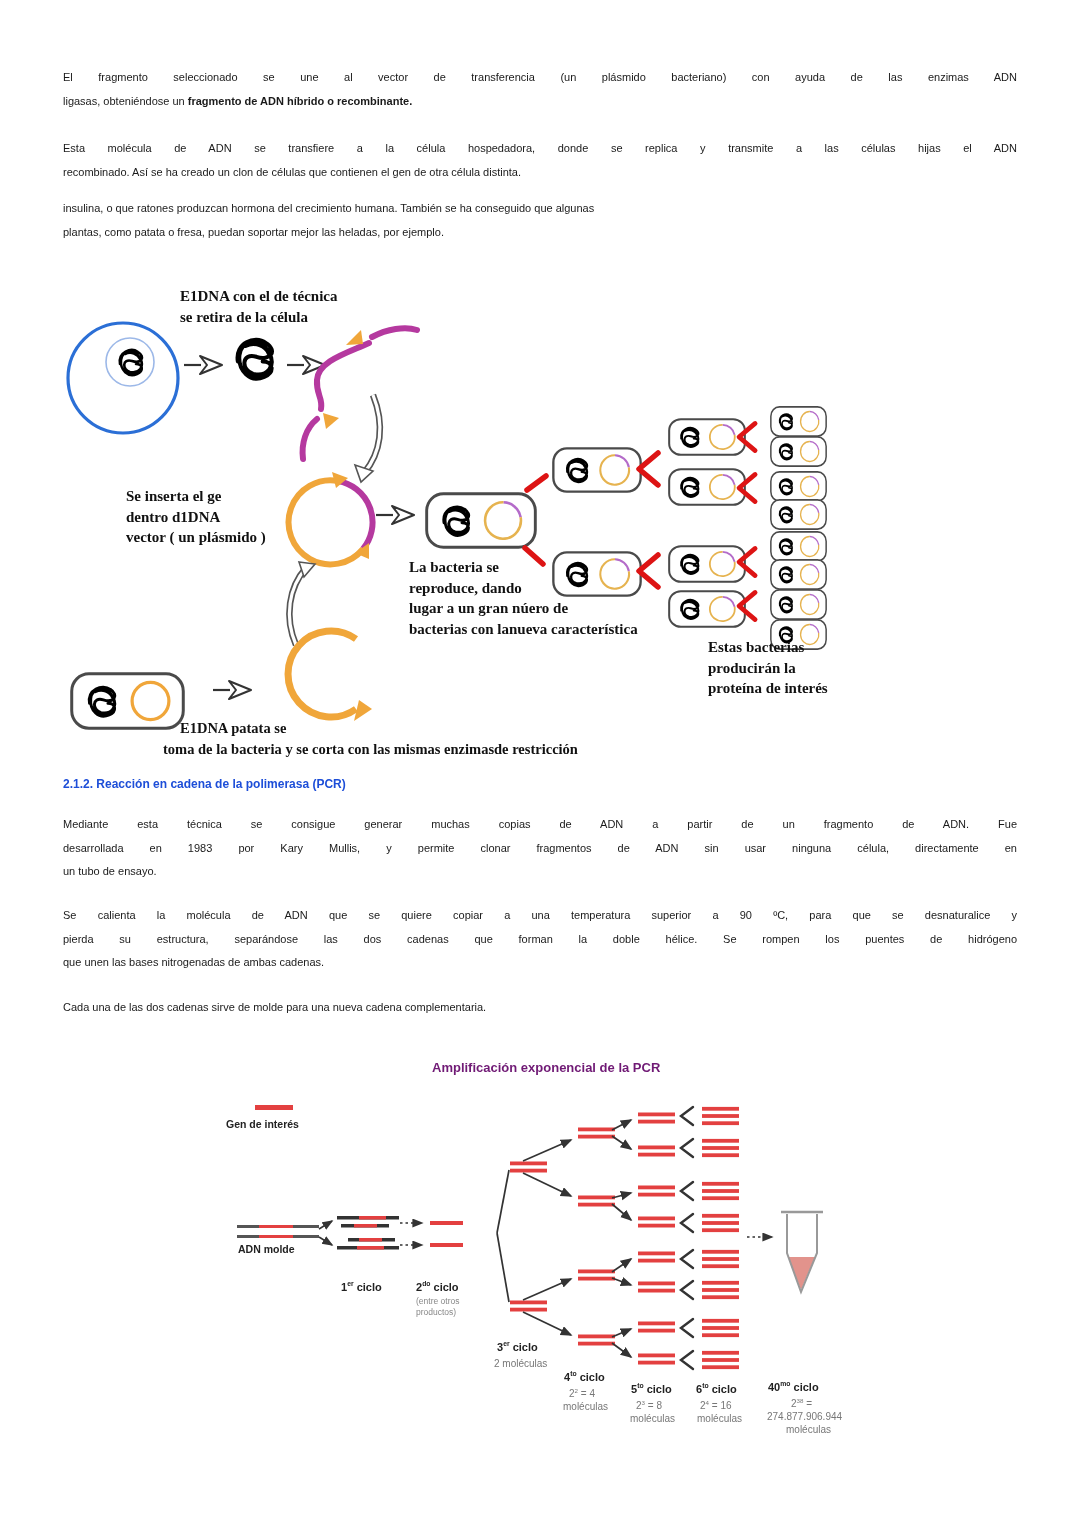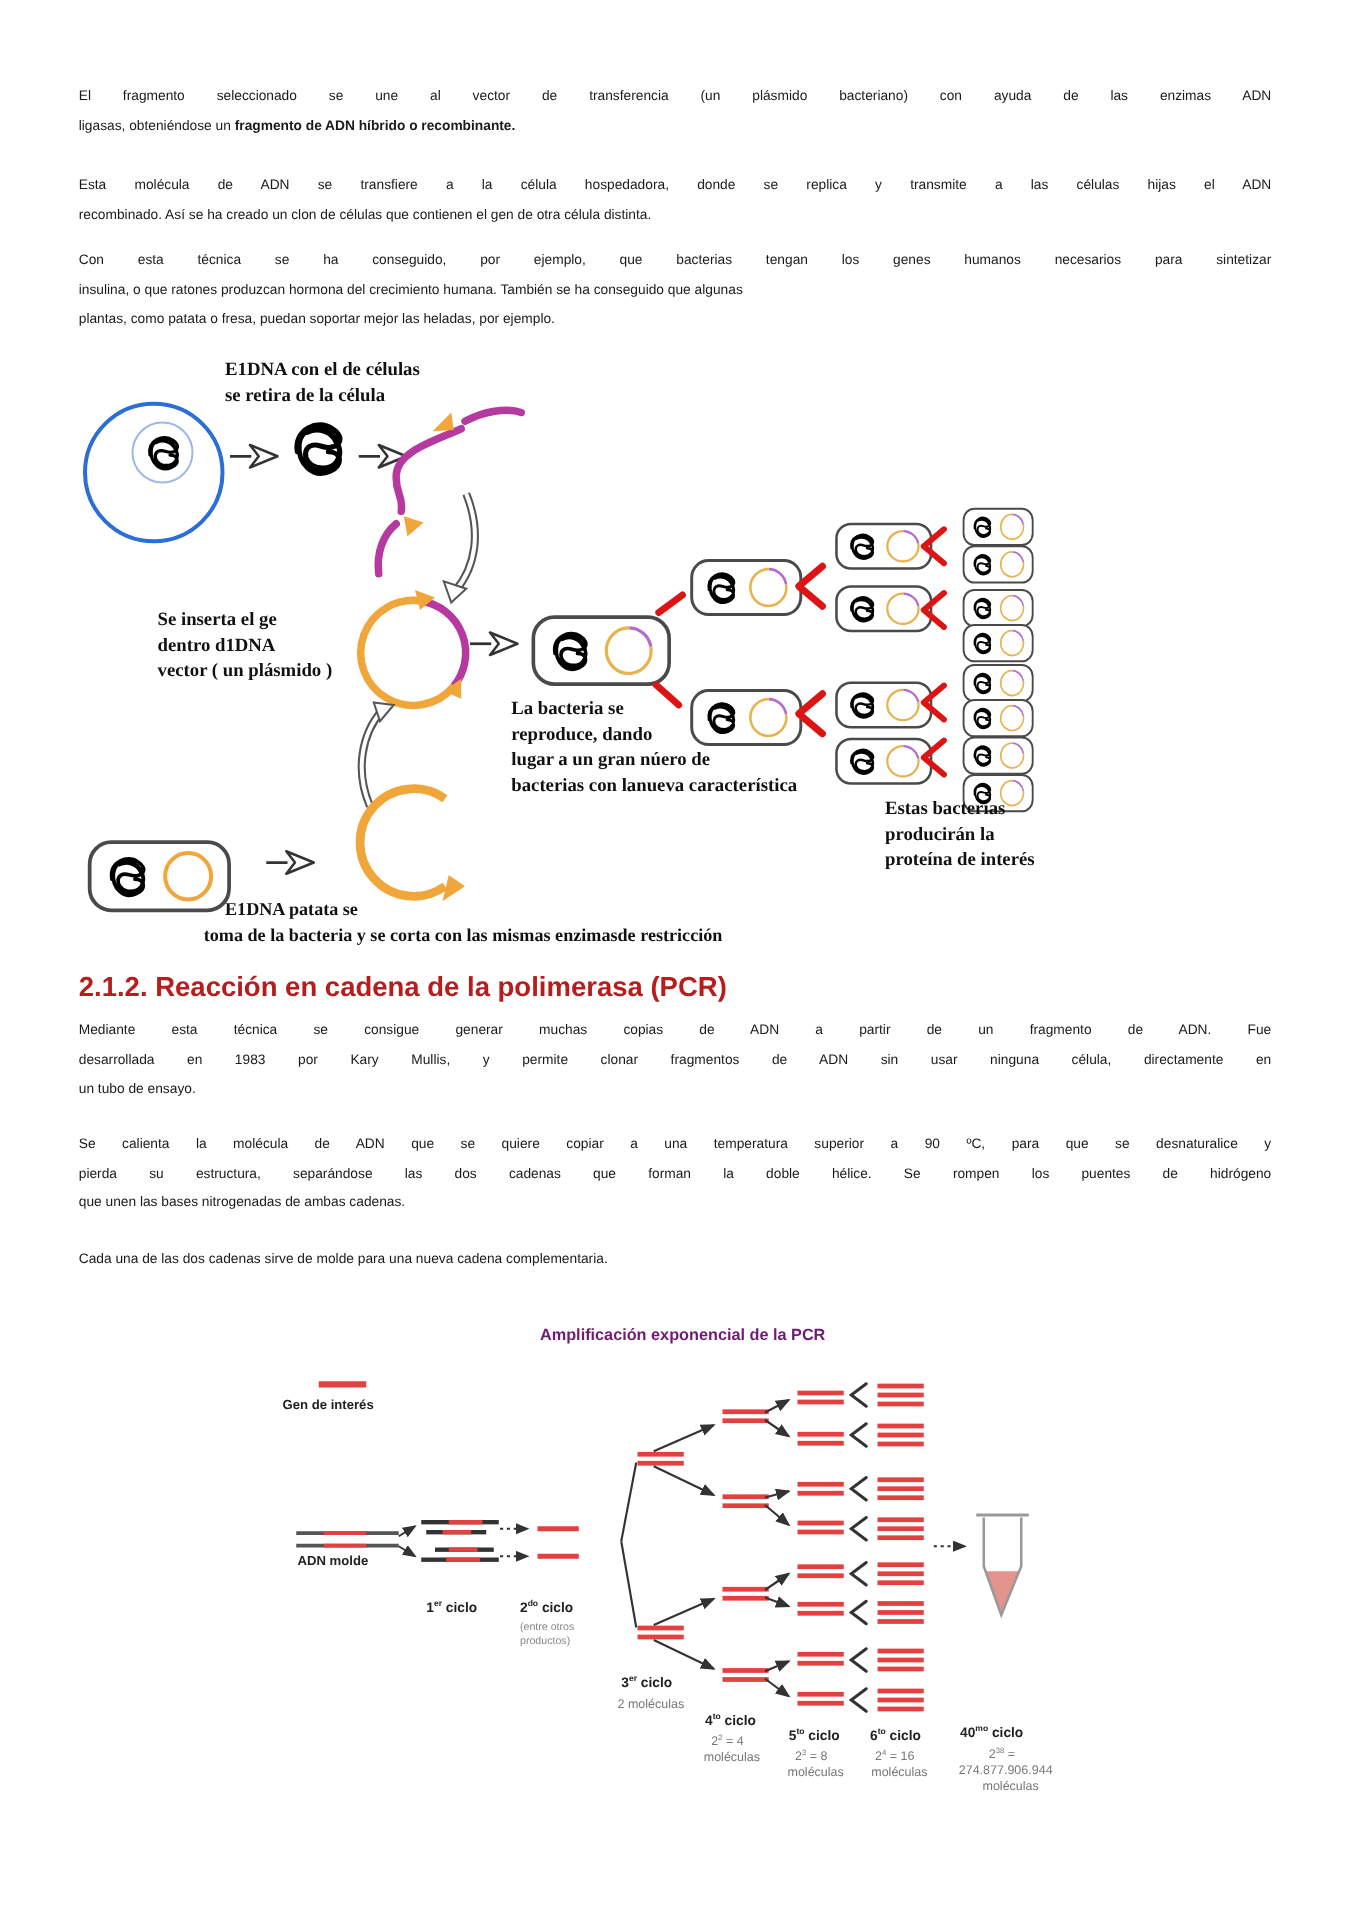--- a/index.html
+++ b/index.html
@@ -1,20 +1,20 @@
 <!DOCTYPE html>
 <html><head>
 <meta charset="utf-8">
 <style>
   html,body{margin:0;padding:0;background:#fff}
   .page{position:relative;width:1080px;height:1527px;background:#fff;overflow:hidden;
         font-family:"Liberation Sans",sans-serif;color:#1a1a1a}
   .para{position:absolute;left:63px;width:954px;font-size:11px;line-height:23.5px}
   .jl{text-align:justify;text-align-last:justify}
-  .head{position:absolute;left:63px;top:777px;font-size:22px;font-weight:700;color:#b91c1c}
+  .head{position:absolute;left:63px;top:777px;font-size:12px;font-weight:700;color:#1d4ed8}
   
   .d1{position:absolute;left:60px;top:285px;width:810px;height:485px}
   .d1 svg{position:absolute;left:0;top:0}
   .d1 .lbl{position:absolute;font-family:"Liberation Serif",serif;font-weight:700;
            font-size:15px;line-height:20.5px;color:#111;white-space:nowrap}
   .d1 .sm{font-size:14.5px}
   
   .d2{position:absolute;left:60px;top:1040px;width:960px;height:430px}
   .d2 svg{position:absolute;left:0;top:0}
   .d2 .t{position:absolute;left:372px;top:20px;font-weight:700;font-size:13px;color:#701a75;white-space:nowrap}
@@ -32,21 +32,20 @@
     <div class="jl">El fragmento seleccionado se une al vector de transferencia (un plásmido bacteriano) con ayuda de las enzimas ADN</div>
     <div><span>ligasas, obteniéndose un </span><b>fragmento de ADN híbrido o recombinante.</b></div>
   </div>
 
   <div class="para" style="top:137px">
     <div class="jl">Esta molécula de ADN se transfiere a la célula hospedadora, donde se replica y transmite a las células hijas el ADN</div>
     <div>recombinado. Así se ha creado un clon de células que contienen el gen de otra célula distinta.</div>
   </div>
 
   <div class="para" style="top:197px">
-    <div class="jl">Con esta técnica se ha conseguido, por ejemplo, que bacterias tengan los genes humanos necesarios para sintetizar</div>
     <div>insulina, o que ratones produzcan hormona del crecimiento humana. También se ha conseguido que algunas</div>
     <div>plantas, como patata o fresa, puedan soportar mejor las heladas, por ejemplo.</div>
   </div>
 
   <div class="d1">
     <svg width="810" height="485" viewBox="0 0 810 485">
       <defs>
         <g id="scrib">
           <path d="M7,19 C5,7 18,2 25,7 C33,12 28,19 19,16 C9,13 9,25 17,27 C26,29 32,22 27,13 C22,4 9,5 8,15 C7,25 15,33 24,29 C31,26 30,19 23,19 M11,24 C15,30 23,31 28,24 M12,9 C18,6 25,9 27,14" stroke="#000" stroke-width="2.6" fill="none" stroke-linecap="round"></path>
         </g>
@@ -136,21 +135,21 @@
       <g>
         <path d="M296,354 A43,43 0 1 0 296,424" stroke="#f0a63a" stroke-width="7" fill="none"></path>
         <polygon points="299,415 312,424 294,436" fill="#f0a63a"></polygon>
       </g>
 
       <use href="#bact-o" transform="translate(10,387) scale(1.15,1.16)"></use>
       <use href="#barrow" transform="translate(153,405)"></use>
     </svg>
 
     <div class="lbl" style="left:120px;top:1px">
-      <div>E1DNA con el de células</div>
+      <div>E1DNA con el de técnica</div>
       <div>se retira de la célula</div>
     </div>
     <div class="lbl" style="left:66px;top:201px">
       <div>Se inserta el ge</div>
       <div>dentro d1DNA</div>
       <div>vector ( un plásmido )</div>
     </div>
     <div class="lbl" style="left:349px;top:272px">
       <div>La bacteria se</div>
       <div>reproduce, dando</div>

